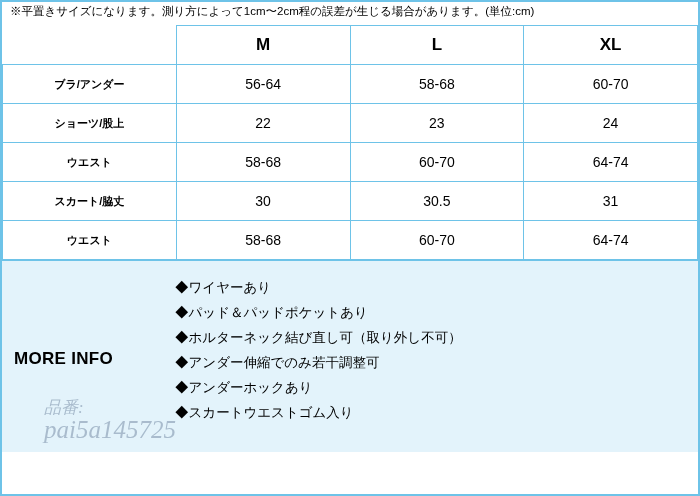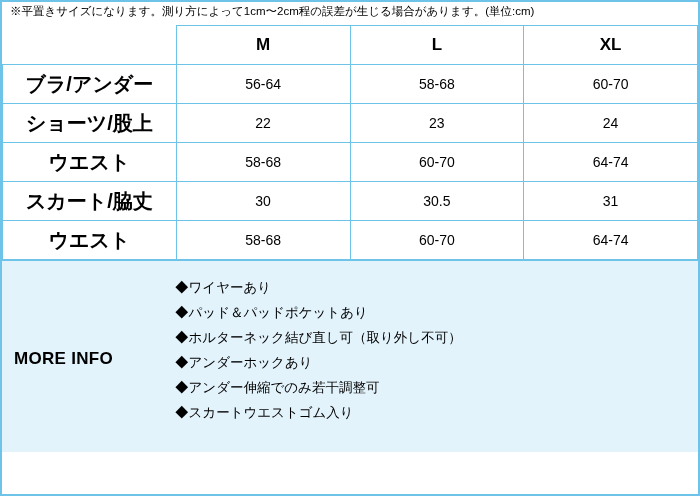--- a/index.html
+++ b/index.html
@@ -42,21 +42,21 @@
     table-layout: fixed;
   }
   table.size th, table.size td {
     border: 1px solid #6ec3e8;
     height: 36px;
     text-align: center;
     font-size: 14px;
   }
   table.size th.rowhead, table.size td.rowhead {
     font-weight: bold;
-    font-size: 20px;
+    font-size: 11px;
     width: 145px;
     text-align: center;
     margin-top: 32px;
   }
   table.size thead th.colhead {
     font-weight: bold;
     font-size: 17px;
   }
   table.size thead th.blank {
     border-left: none;
@@ -165,20 +165,24 @@
   </table>
 
   <div class="info">
     <div class="info-label">
       <div class="info-label-text">MORE INFO</div>
     </div>
     <div class="info-list">
       <div class="info-item">◆ワイヤーあり</div>
       <div class="info-item">◆パッド＆パッドポケットあり</div>
       <div class="info-item">◆ホルターネック結び直し可（取り外し不可）</div>
+      <div class="info-item">◆アンダー伸縮でのみ若干調整可</div>
       <div class="info-item">◆アンダーホックあり</div>
-      <div class="info-item">◆アンダー伸縮でのみ若干調整可</div>
       <div class="info-item">◆スカートウエストゴム入り</div>
     </div>
   </div>
 
+  <div class="watermark">
+    <span class="wm-line1">品番:</span>
+    <span class="wm-line2">pai5a145725</span>
+  </div>
 
 </div>
 
 </body></html>

